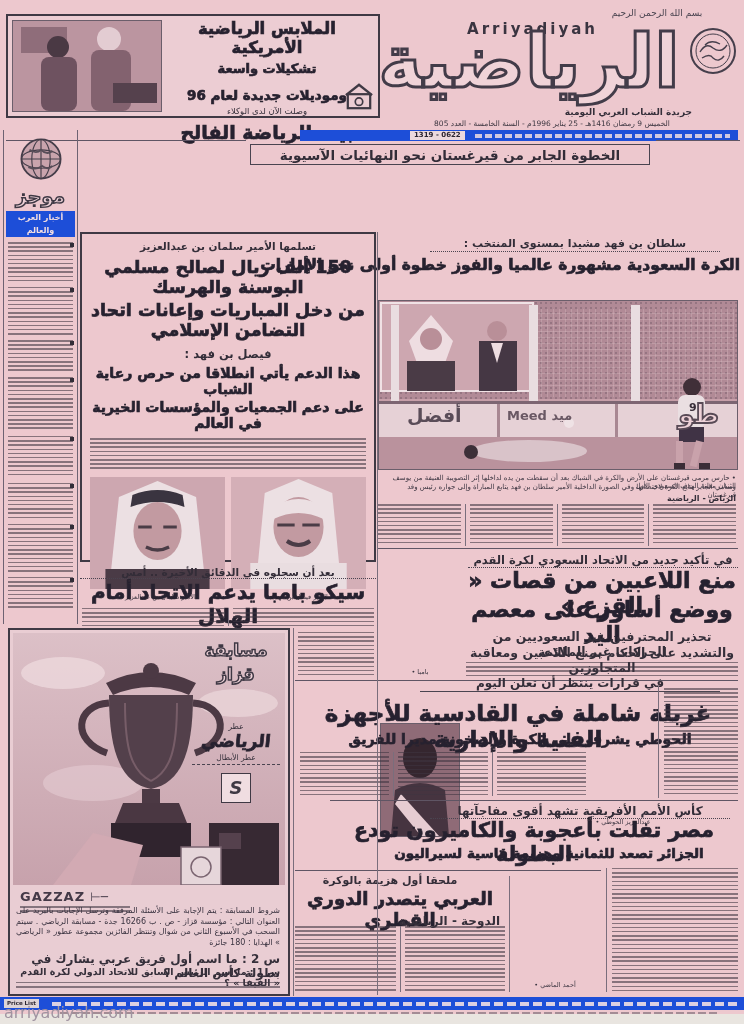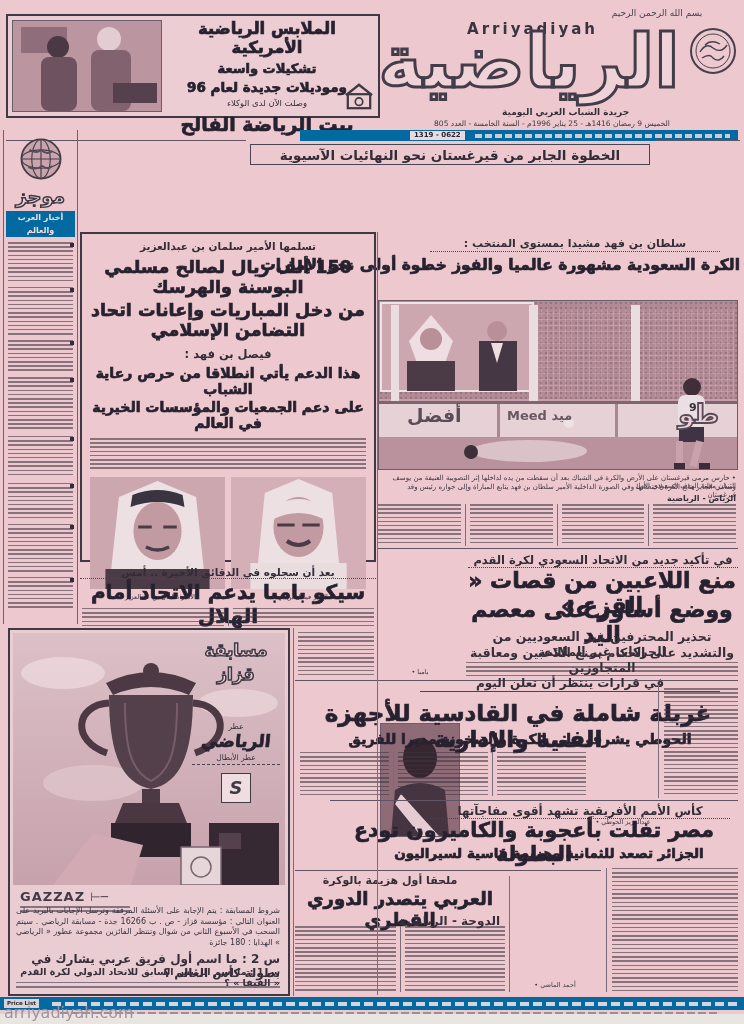--- a/index.html
+++ b/index.html
@@ -18,21 +18,21 @@
   .cols>.tb{flex:1}
   .cols>.vr{width:1px}
   .cap{font-size:6.5px;color:#3c3541}
   .kick{font-weight:bold;color:#332d38}
   .photo{background:#c9a4ad;border:1px solid #6b5e6b;position:relative;overflow:hidden}
   .outline{color:#eed2d8;-webkit-text-stroke:1.5px #3e3844;font-weight:bold}
   .mast-title{font-size:74px;line-height:78px;font-weight:bold;color:#f0d3d8;-webkit-text-stroke:3px #433c49;letter-spacing:-2px}
   .box{border:2px solid #3f3944}
   .brief{position:relative;margin:5px 4px 0 4px}
   .brief .dot{position:absolute;top:1px;right:-1px;width:4px;height:4px;background:#332d38}
-  .bar{background:#0369a1;color:#f2dde2}
+  .bar{background:#1d4ed8;color:#f2dde2}
   .smallcap{font-size:7px;color:#3c3541}
 </style>
 </head>
 <body>
 
 <div class="page">
 
   <div class="abs box" style="left:6px;top:14px;width:374px;height:104px;background:#eccdd3">
     <div class="abs photo" style="left:4px;top:4px;width:150px;height:92px">
       <svg width="148" height="90" viewBox="0 0 148 90">
@@ -41,40 +41,40 @@
         <circle cx="45" cy="26" r="11" fill="#4a3944"></circle>
           <rect x="28" y="36" width="36" height="54" rx="8" fill="#6e5260"></rect>
         <circle cx="96" cy="18" r="12" fill="#e3ccd2"></circle>
           <rect x="78" y="29" width="40" height="61" rx="8" fill="#83626f"></rect>
         <rect x="100" y="62" width="44" height="20" fill="#55414d"></rect>
       </svg>
     </div>
     <div class="abs rtl c" style="right:6px;top:3px;width:210px">
       <div class="x" style="font-size:16.5px">الملابس الرياضية الأمريكية</div>
       <div class="x" style="font-size:13px;margin-top:4px">تشكيلات واسعة</div>
-      <div class="x" style="font-size:13.5px;margin-top:3px">وموديلات جديدة لعام 96</div>
+      <div class="x" style="font-size:13.5px;margin-top:11px">وموديلات جديدة لعام 96</div>
       <div style="font-size:8.5px;margin-top:3px">وصلت الآن لدى الوكلاء</div>
       <div class="x" style="font-size:19px;margin-top:5px">بيت الرياضة الفالح</div>
     </div>
     <svg class="abs" style="right:5px;bottom:5px" width="28" height="28" viewBox="0 0 30 30">
       <rect x="3" y="12" width="24" height="15" fill="none" stroke="#3f3944" stroke-width="2.4"></rect>
       <path d="M1 13 L15 2 L29 13" fill="none" stroke="#3f3944" stroke-width="2.6"></path>
       <circle cx="15" cy="20" r="4" fill="none" stroke="#3f3944" stroke-width="1.8"></circle>
     </svg>
   </div>
 
   <div class="abs rtl" style="right:12px;top:8px;width:150px;font-size:9px;text-align:center;color:#4a4450">بسم الله الرحمن الرحيم</div>
   <div class="abs b" style="left:428px;top:20px;width:170px;text-align:right;font-size:15px;letter-spacing:3px;color:#3a3440">Arriyadiyah</div>
   <div class="abs rtl c mast-title" style="right:50px;top:22px;width:330px">الرياضية</div>
   <svg class="abs" style="right:6px;top:26px" width="50" height="50" viewBox="0 0 50 50">
     <circle cx="25" cy="25" r="22" fill="none" stroke="#463f4c" stroke-width="2"></circle>
     <circle cx="25" cy="25" r="17" fill="none" stroke="#463f4c" stroke-width="1"></circle>
     <path d="M12 26 q6 -10 13 -4 q8 6 14 -3 M14 32 q8 -5 11 0 q6 5 11 -2 M17 19 q6 -6 15 -1" fill="none" stroke="#463f4c" stroke-width="1.4"></path>
   </svg>
-  <div class="abs rtl b" style="right:52px;top:107px;width:190px;text-align:left;font-size:9px">جريدة الشباب العربي اليومية</div>
+  <div class="abs rtl b" style="right:52px;top:107px;width:190px;text-align:right;font-size:9px">جريدة الشباب العربي اليومية</div>
   <div class="abs rtl" style="right:12px;top:119px;width:360px;text-align:center;font-size:7.5px;color:#3c3640">الخميس 9 رمضان 1416هـ - 25 يناير 1996م - السنة الخامسة - العدد 805</div>
   <div class="abs bar" style="left:300px;top:130px;width:438px;height:11px">
     <span class="abs" style="left:110px;top:1px;background:#ecd9dd;color:#2b2531;font-size:7px;font-weight:bold;padding:0 4px;line-height:9px">1319 - 0622</span>
     <div class="abs" style="left:175px;top:3.5px;width:255px;height:4px;background-image:repeating-linear-gradient(to right,rgba(240,220,225,.85) 0 7px,transparent 7px 10px)"></div>
   </div>
   <div class="abs hrule" style="left:6px;top:140px;width:240px"></div>
   <div class="abs hrule" style="left:656px;top:140px;width:84px"></div>
 
   <div class="abs rtl c kick" style="left:250px;top:144px;width:400px;height:21px;border:1px solid #4a4450;font-size:13.5px;line-height:20px">الخطوة الجابر من قيرغستان نحو النهائيات الآسيوية</div>
   <div class="abs rtl c kick" style="left:430px;top:237px;width:290px;font-size:11px;border-bottom:1px dotted #4a4450;padding-bottom:1px">سلطان بن فهد مشيدا بمستوى المنتخب :</div>

